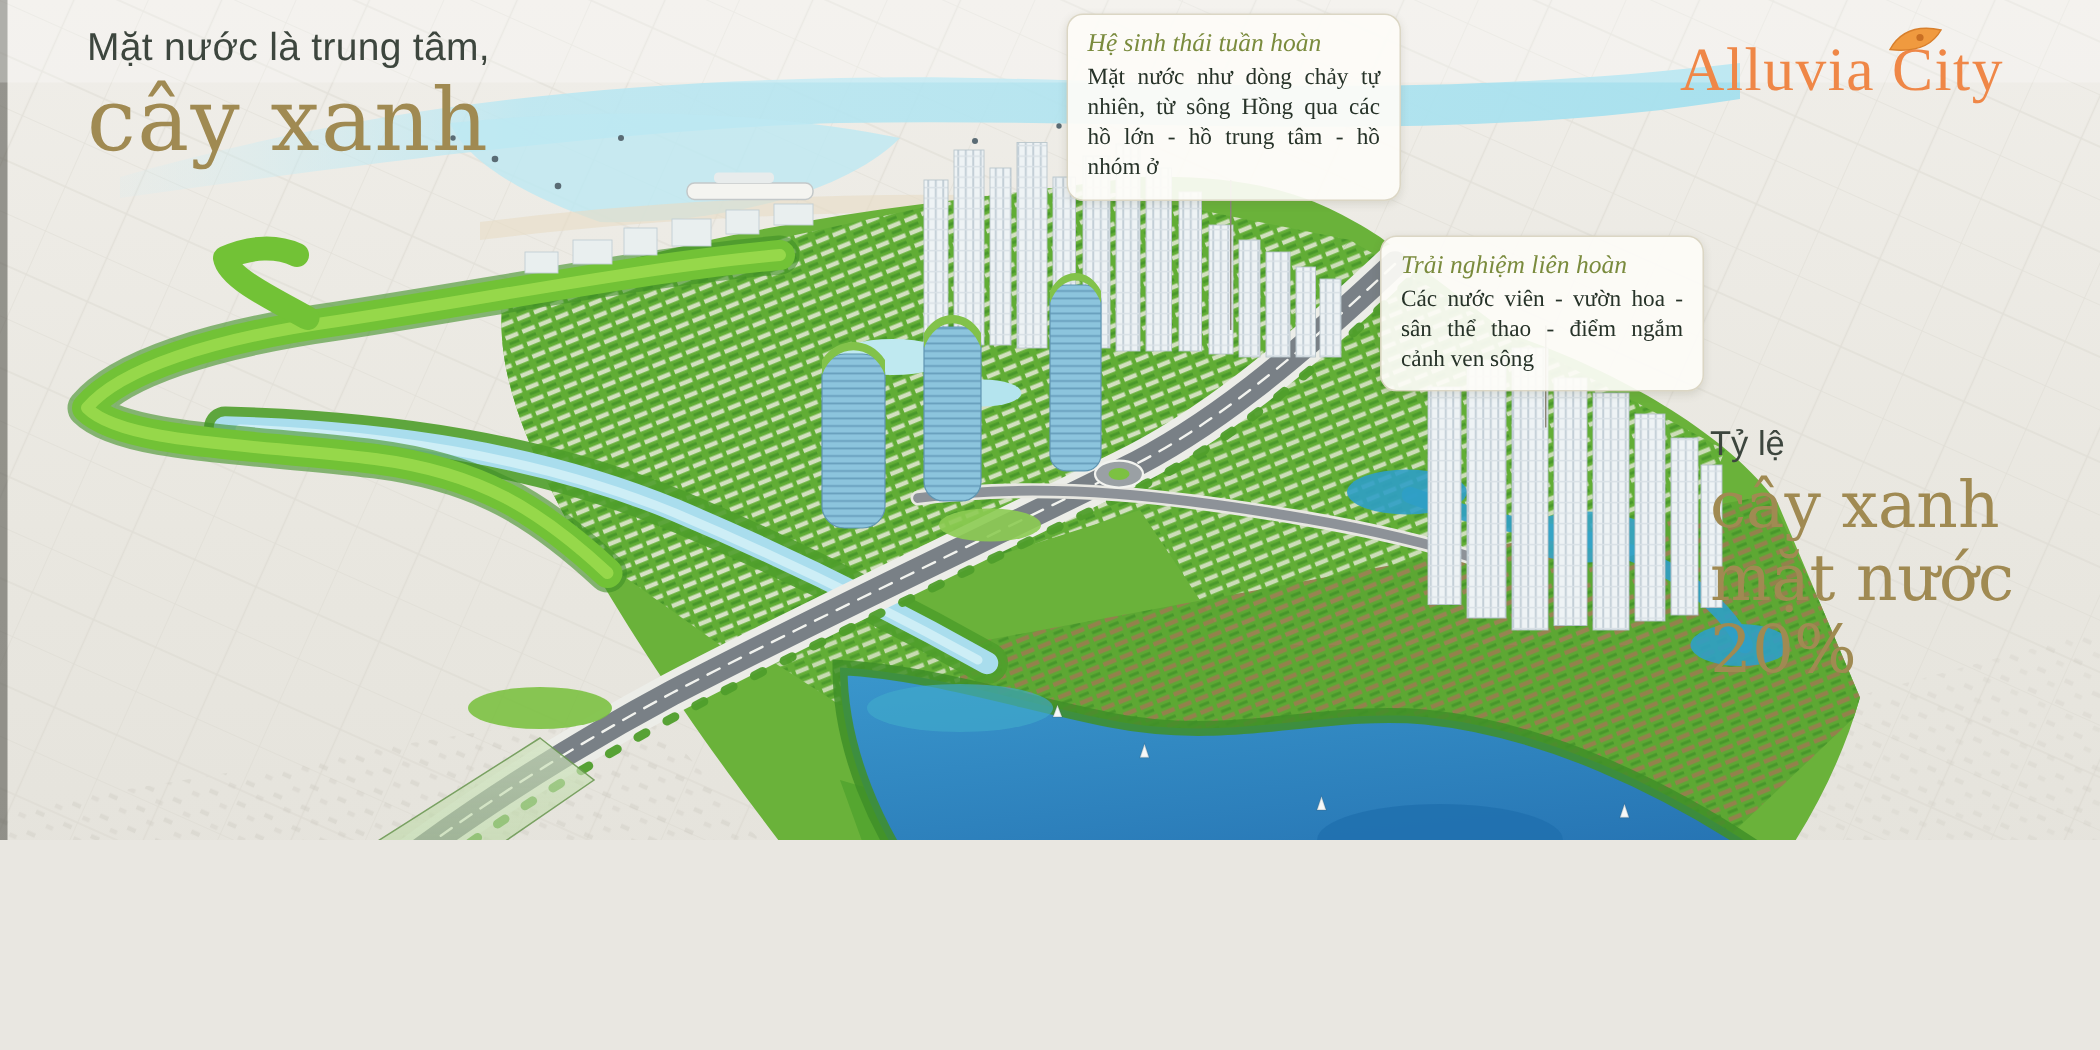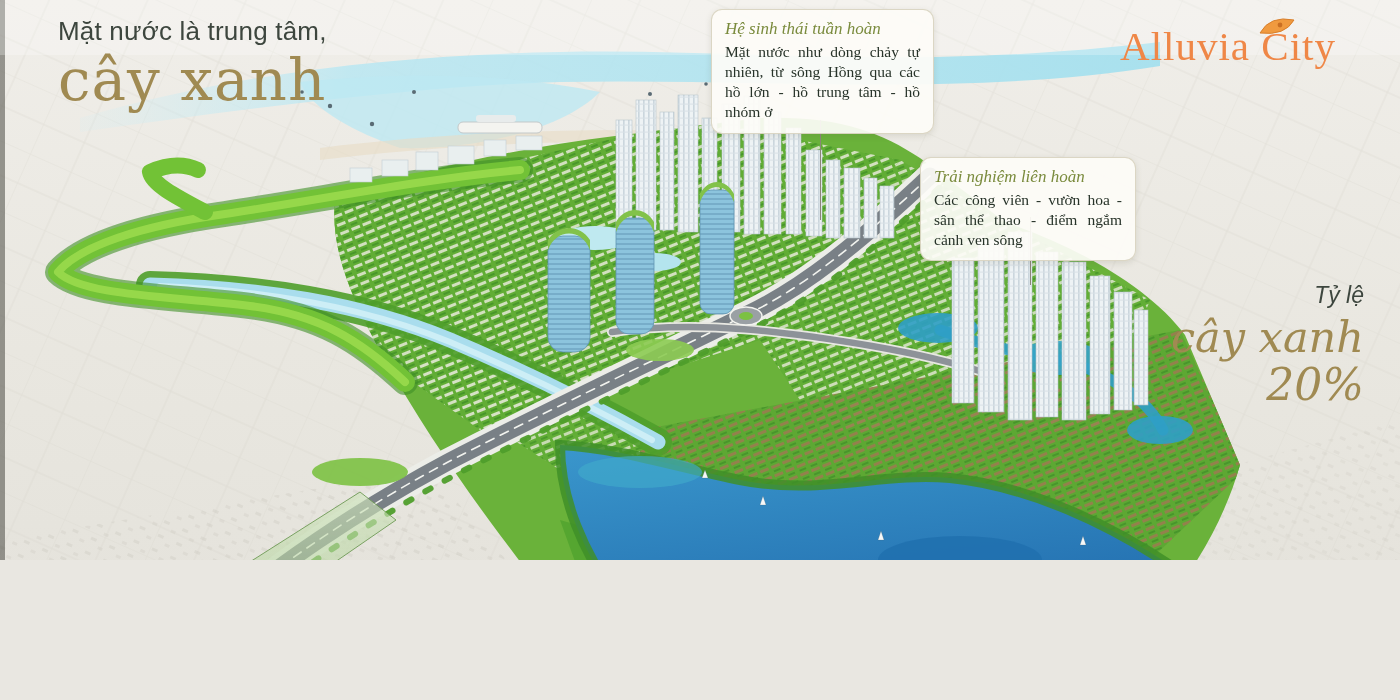--- a/index.html
+++ b/index.html
@@ -26,21 +26,21 @@
   .leader{position:absolute;width:1px;background:#8b8679;z-index:2;}
   .leader-1{left:820px;top:120px;height:100px;}
   .leader-2{left:1030px;top:217px;height:68px;}
 
   
   .brand{position:absolute;left:1112px;top:22px;width:232px;z-index:3;text-align:center;}
   .brand .b-name{font-family:"Liberation Serif",serif;font-size:41px;color:var(--orange);letter-spacing:1px;}
   .brand .b-leaf{position:absolute;left:146px;top:-9px;}
 
   
-  .stat{position:absolute;left:1116px;top:282px;width:248px;z-index:3;text-align:right;font-style:italic;}
+  .stat{position:absolute;left:1140px;top:282px;width:248px;z-index:3;text-align:left;}
   .stat .s-label{font-size:23px;color:var(--ink);margin-bottom:4px;}
   .stat .s-line{font-family:"DejaVu Serif","Liberation Serif",serif;font-size:43px;line-height:1.14;color:var(--gold);}
   .stat .s-value{font-family:"DejaVu Serif","Liberation Serif",serif;font-size:44px;line-height:1.05;color:var(--gold);}
 </style>
 </head>
 <body>
 
 <div class="stage">
 
   <svg class="scene" width="1400" height="700" viewBox="0 0 1400 700" aria-hidden="true">
@@ -254,30 +254,31 @@
 
   <div class="leader leader-1"></div>
   <div class="callout callout-1">
     <div class="c-title">Hệ sinh thái tuần hoàn</div>
     <div class="c-body">Mặt nước như dòng chảy tự nhiên, từ sông Hồng qua các hồ lớn - hồ trung tâm - hồ nhóm ở</div>
   </div>
 
   <div class="leader leader-2"></div>
   <div class="callout callout-2">
     <div class="c-title">Trải nghiệm liên hoàn</div>
-    <div class="c-body">Các công viên - vườn hoa - sân thể thao - điểm ngắm cảnh ven sông</div>
+    <div class="c-body">Các nước viên - vườn hoa - sân thể thao - điểm ngắm cảnh ven sông</div>
   </div>
 
   <div class="brand">
     <svg class="b-leaf" width="40" height="26" viewBox="0 0 40 26" aria-hidden="true">
       <path d="M2,20 Q12,2 36,7 Q27,23 2,20 Z" fill="#f09a3f" stroke="#d87f2c" stroke-width="1"></path>
       <circle cx="22" cy="12" r="2.4" fill="#c96f23"></circle>
     </svg>
     <div class="b-name">Alluvia City</div>
   </div>
 
   <div class="stat">
     <div class="s-label">Tỷ lệ</div>
     <div class="s-line">cây xanh</div>
+    <div class="s-line">mặt nước</div>
     <div class="s-value">20%</div>
   </div>
 
 </div>
 
 </body></html>

